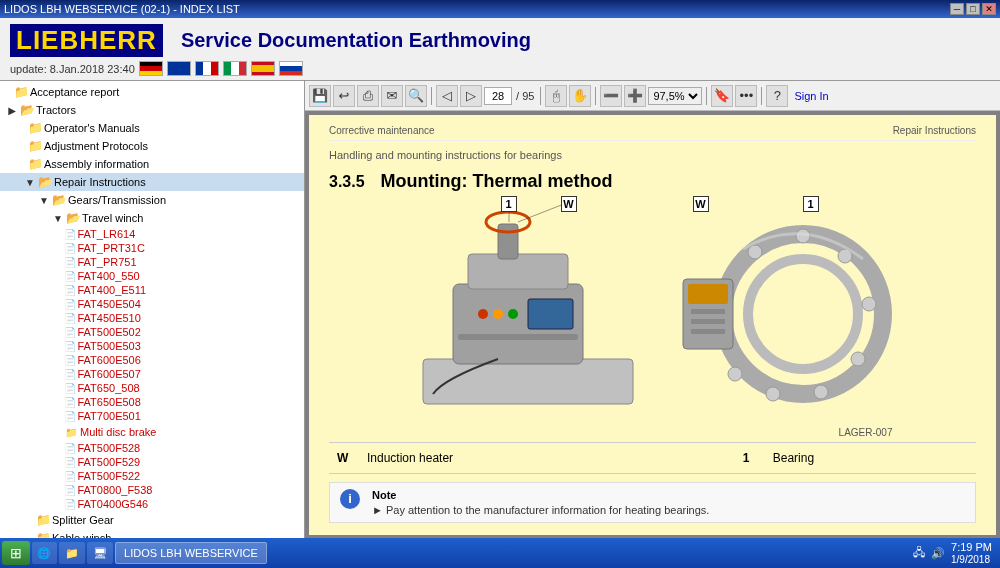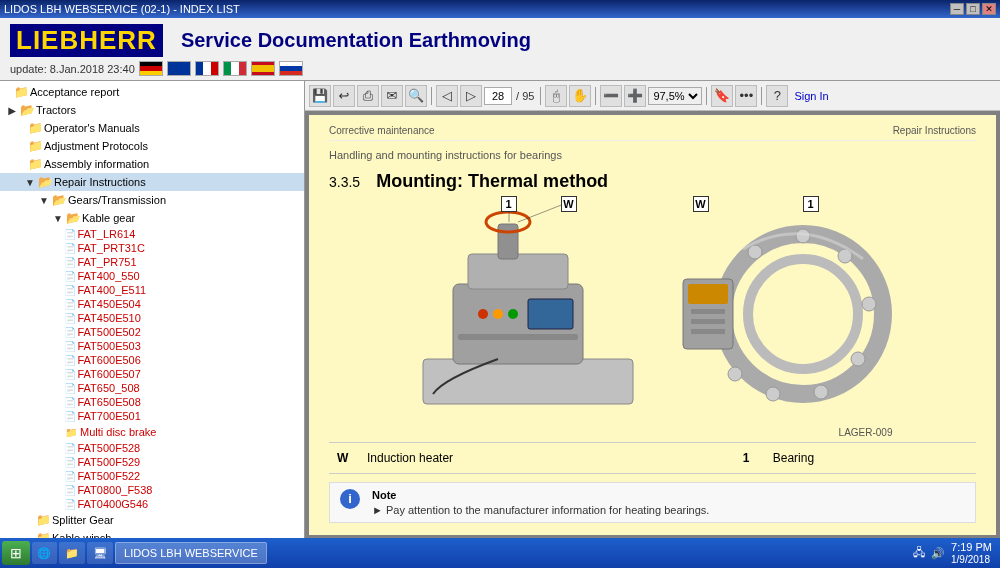--- a/index.html
+++ b/index.html
@@ -268,21 +268,21 @@
 
     <div class="tree-item" style="padding-left:36px;">
       <span class="tree-icon" style="color:#333;font-size:10px;">▼</span>
       <span class="tree-icon folder-icon">📂</span>
       <span class="tree-label-black">Gears/Transmission</span>
     </div>
 
     <div class="tree-item" style="padding-left:50px;">
       <span class="tree-icon" style="color:#333;font-size:10px;">▼</span>
       <span class="tree-icon folder-icon">📂</span>
-      <span class="tree-label-black">Kable gear</span>
+      <span class="tree-label-black">Travel winch</span>
     </div>
 
     <div class="tree-item" style="padding-left:64px;">
       <span class="doc-icon">📄</span>
       <span class="tree-label-red">FAT_LR614</span>
     </div>
     <div class="tree-item" style="padding-left:64px;">
       <span class="doc-icon">📄</span>
       <span class="tree-label-red">FAT_PRT31C</span>
     </div>
@@ -403,21 +403,21 @@
 
     <div class="doc-area">
 
       <div class="doc-breadcrumb">
         <span>Corrective maintenance</span>
         <span>Repair Instructions</span>
       </div>
       <div style="font-size:11px; color:#555; margin-bottom:10px;">Handling and mounting instructions for bearings</div>
 
       <div style="display:flex; align-items:baseline; gap:16px; margin-bottom:12px;">
-        <span style="font-size:14px; font-weight:normal;">3.3.5</span>
+        <span style="font-size:16px; font-weight:bold;">3.3.5</span>
         <span style="font-size:18px; font-weight:bold;">Mounting: Thermal method</span>
       </div>
 
       <div style="display:flex; gap:30px; justify-content:center; align-items:flex-start; margin: 8px 0 4px 0;">
 
         <div style="position:relative;">
           
           <div style="position:absolute; top:-8px; left:88px; border:1px solid #333; background:white; width:16px; height:16px; text-align:center; line-height:14px; font-size:11px; font-weight:bold;">1</div>
           
           <div style="position:absolute; top:-8px; left:148px; border:1px solid #333; background:white; width:16px; height:16px; text-align:center; line-height:14px; font-size:11px; font-weight:bold;">W</div>
@@ -471,21 +471,21 @@
             <circle cx="82" cy="48" r="7" fill="#ccc" stroke="#999" stroke-width="1"></circle>
 
             <rect x="10" y="75" width="50" height="70" rx="4" fill="#a0a0a0" stroke="#777" stroke-width="1"></rect>
             <rect x="15" y="80" width="40" height="20" rx="2" fill="#cc8800"></rect>
             <rect x="18" y="105" width="34" height="5" fill="#888"></rect>
             <rect x="18" y="115" width="34" height="5" fill="#888"></rect>
             <rect x="18" y="125" width="34" height="5" fill="#888"></rect>
 
             <path d="M 70 45 Q 130 10 190 55" stroke="#ddd" stroke-width="3" fill="none" opacity="0.5"></path>
           </svg>
-          <div style="font-size:10px; color:#555; text-align:right;">LAGER-009</div>
+          <div style="font-size:10px; color:#555; text-align:right;">LAGER-007</div>
         </div>
       </div>
 
 
       <hr style="border:0; border-top:1px solid #ccc; margin: 4px 0 4px 0;">
       <table class="doc-table">
         <tbody>
             <tr>
           <td style="width:30px; font-weight:bold;">W</td>
           <td>Induction heater</td>

